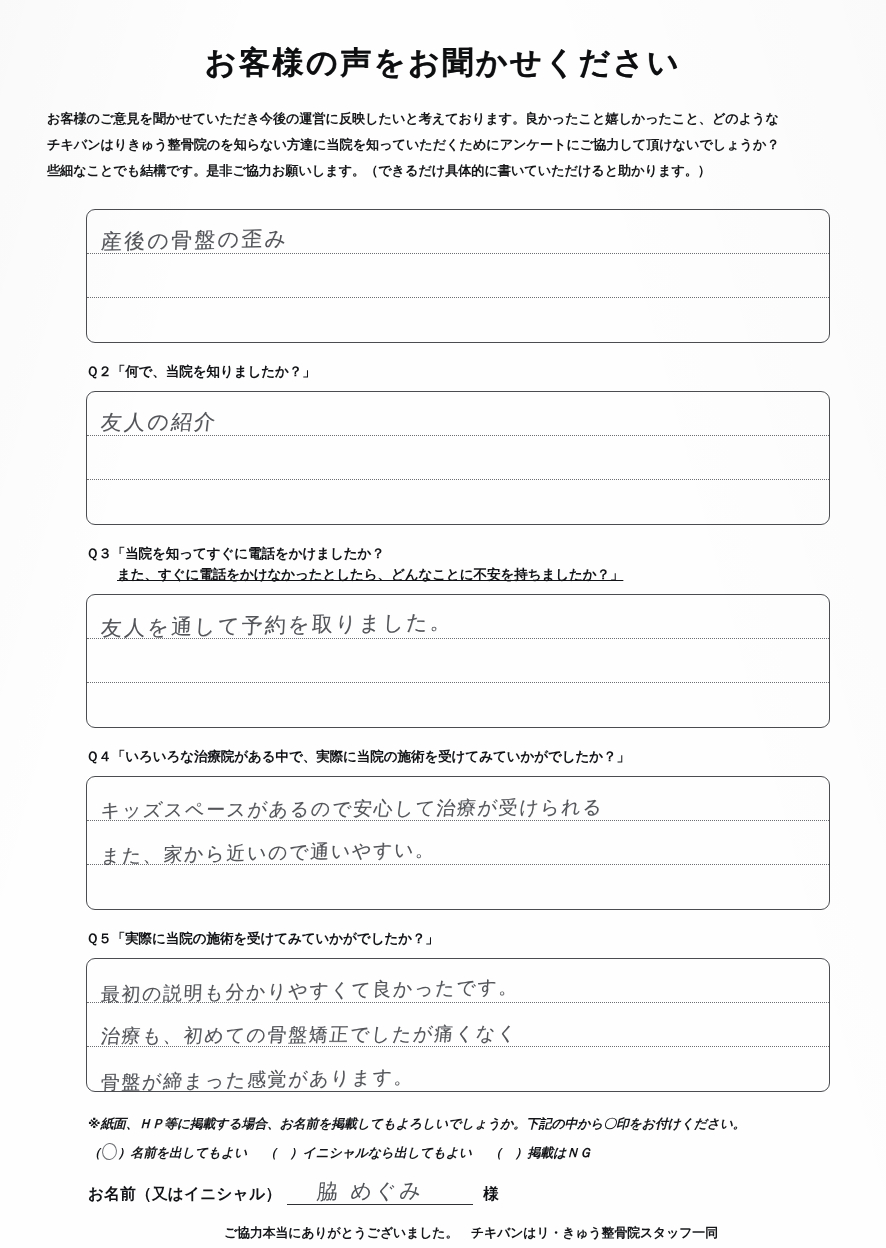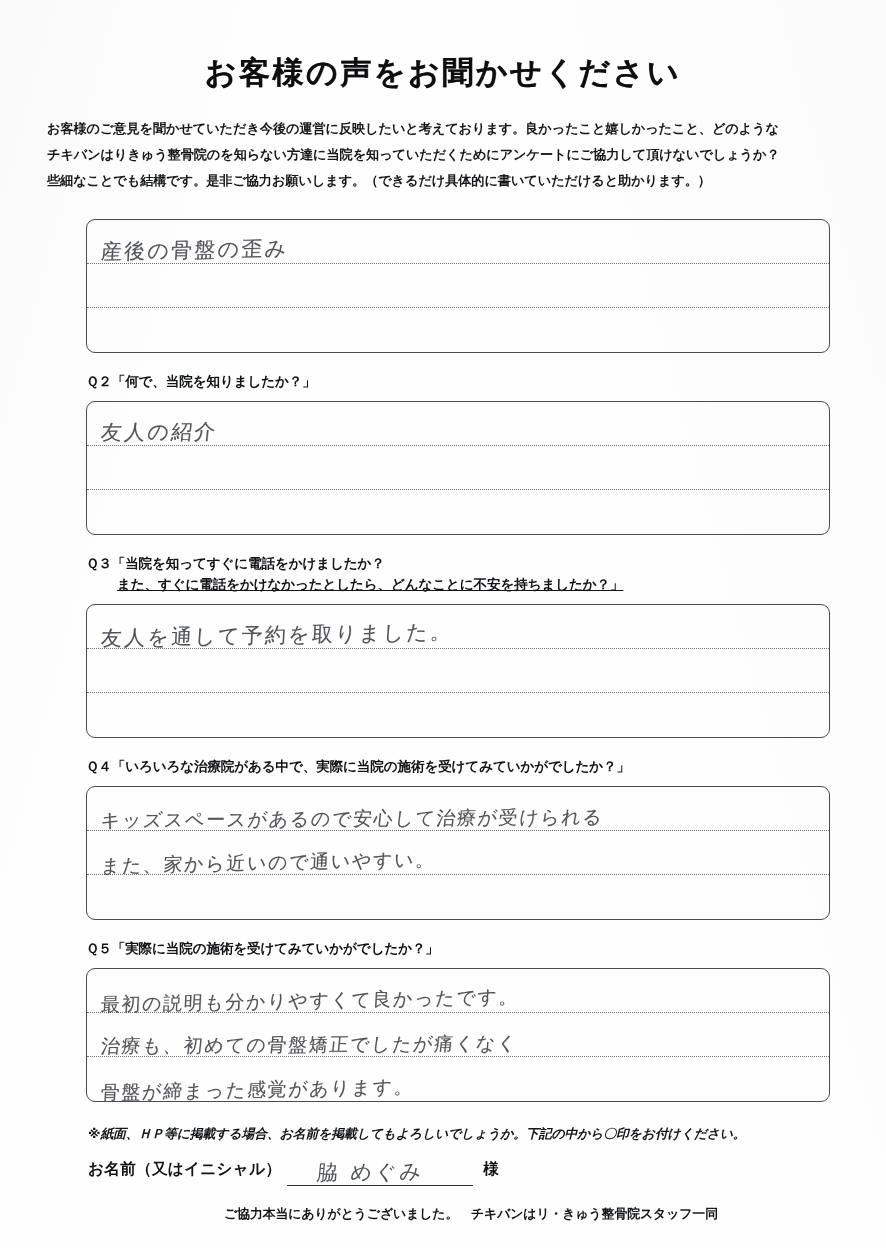--- a/index.html
+++ b/index.html
@@ -31,21 +31,21 @@
     pointer-events: none;
     z-index: 0;
   }
   .content {
     position: relative;
     z-index: 1;
   }
 
   
   .doc-title {
-    margin: 16px;
+    margin: 6px;
     padding-top: 36px;
     text-align: center;
     font-size: 31px;
     font-weight: 700;
     letter-spacing: 2.5px;
     color: #0d0e10;
     font-family: "DejaVu Sans", "Liberation Sans", sans-serif;
     text-shadow: 0.4px 0 0 rgba(0,0,0,0.55), -0.4px 0 0 rgba(0,0,0,0.25);
   }
 
@@ -139,21 +139,21 @@
     transform: rotate(-7deg) skewX(-4deg);
     opacity: 0.85;
   }
 
   .name-row {
     padding: 12px 0 0 88px;
     font-size: 15.6px;
     font-weight: 700;
     color: #121316;
     display: flex;
-    align-items: flex-start;
+    align-items: flex-end;
     letter-spacing: 0.3px;
     white-space: nowrap;
   }
   .name-blank {
     position: relative;
     display: inline-block;
     width: 186px;
     margin: 0 10px 0 6px;
     border-bottom: 1.6px solid #2e3034;
     height: 26px;
@@ -282,20 +282,27 @@
           <span class="hw small tilt-b">治療も、初めての骨盤矯正でしたが痛くなく</span>
         </div>
         <div class="ans-row">
           <span class="hw small tilt-a">骨盤が締まった感覚があります。</span>
         </div>
       </div>
     </div>
 
     <div class="consent">
       <div>※紙面、ＨＰ等に掲載する場合、お名前を掲載してもよろしいでしょうか。下記の中から〇印をお付けください。</div>
+      <div class="opt-row">
+        <span><span>（</span><span class="circle-mark"></span><span>）</span><span>名前を出してもよい</span></span>
+        <span>&nbsp;&nbsp;</span>
+        <span><span>（　）</span><span>イニシャルなら出してもよい</span></span>
+        <span>&nbsp;&nbsp;</span>
+        <span><span>（　）</span><span>掲載はＮＧ</span></span>
+      </div>
     </div>
 
     <div class="name-row">
       <span>お名前（又はイニシャル）</span>
       <span class="name-blank">
         <span class="hw-name">脇 めぐみ</span>
       </span>
       <span>様</span>
     </div>
 

